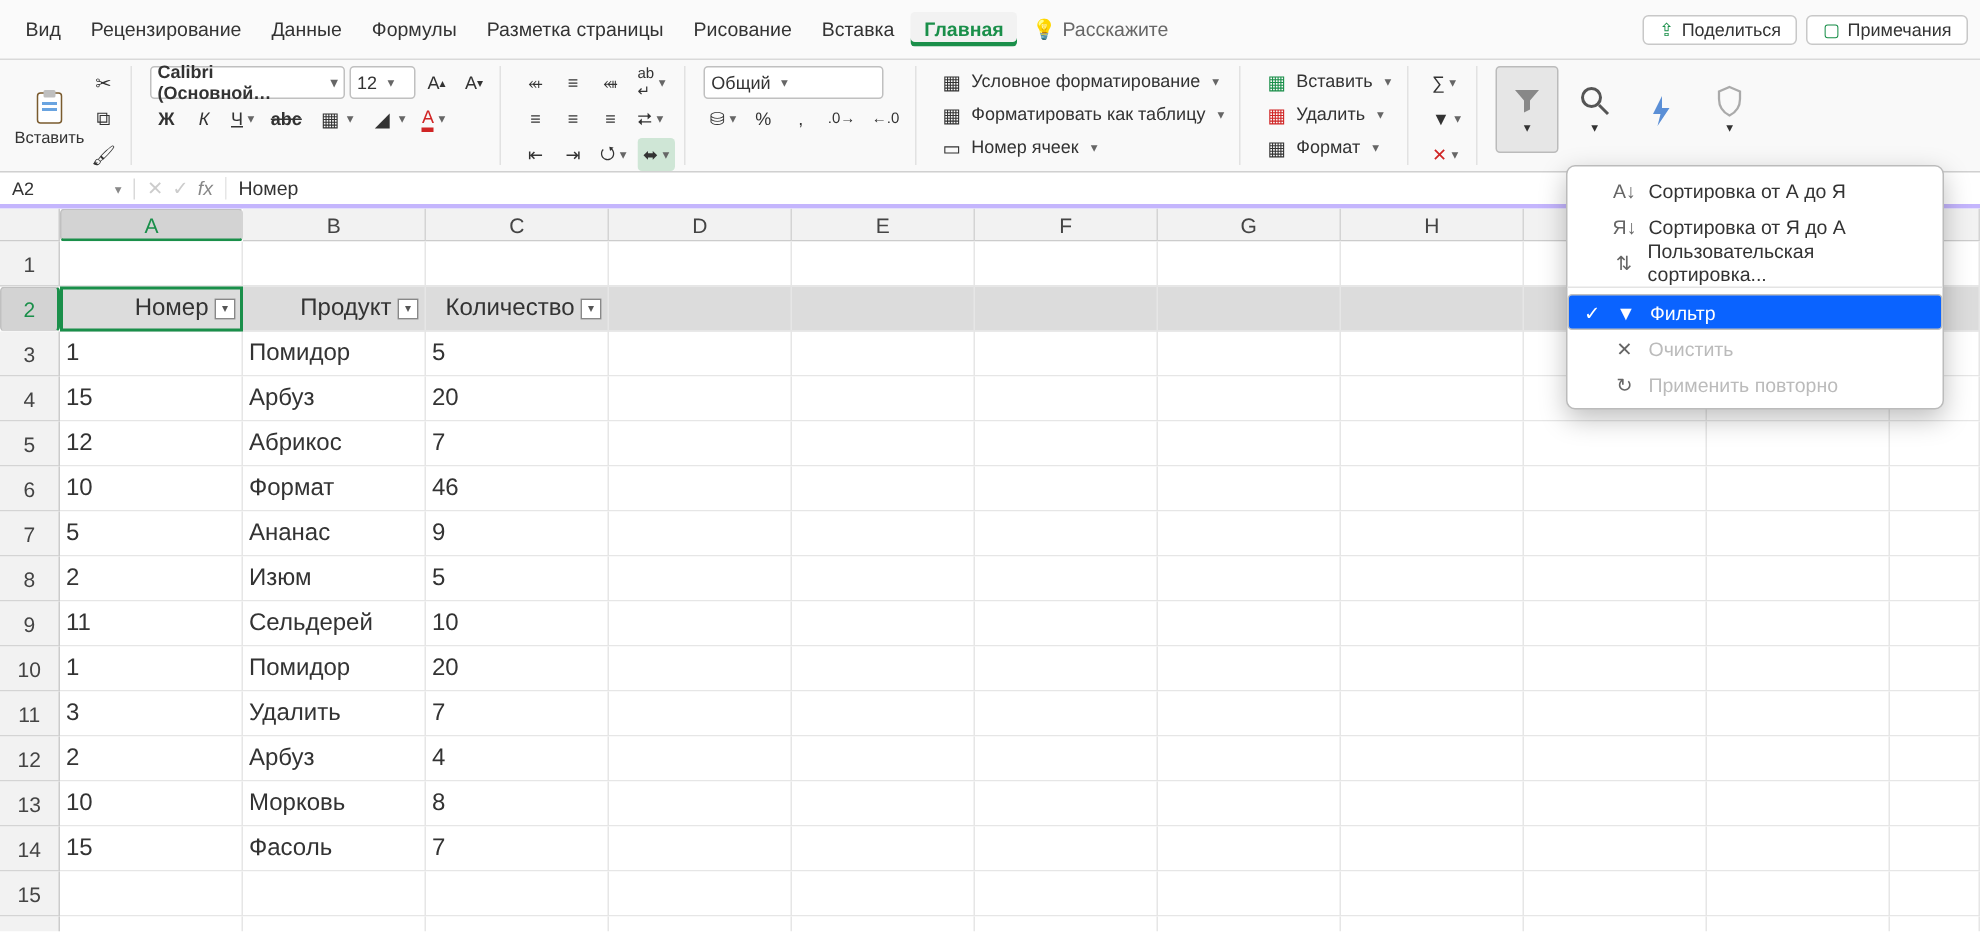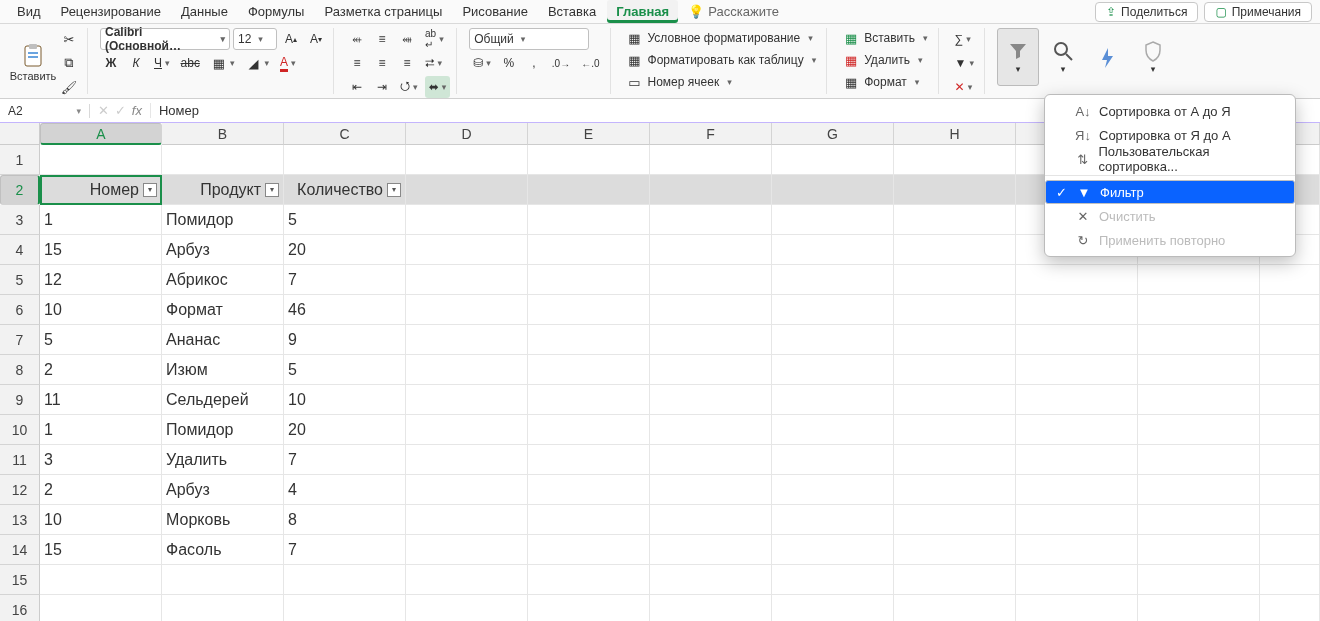--- a/index.html
+++ b/index.html
@@ -1,20 +1,20 @@
 <!DOCTYPE html>
 <html><head>
 <meta charset="utf-8">
 <style>
   * { box-sizing: border-box; font-family: -apple-system, "Segoe UI", Arial, sans-serif; }
   body { margin:0; padding:0; width:1320px; height:621px; background:#fff; overflow:hidden; font-size:13px; color:#333; }
   .app { display:flex; flex-direction:column; width:100%; height:100%; }
 
   
-  .menu   { display:flex; align-items:center; height:24px; background:#fafafa; border-bottom:1px solid #d9d9d9; padding:0 8px; gap:2px;}
+  .menu   { display:flex; align-items:center; height:40px; background:#fafafa; border-bottom:1px solid #d9d9d9; padding:0 8px; gap:2px;}
   .menu-item { padding:4px 9px; border-radius:3px; cursor:default; font-size:13px; }
   .menu-item.active { color:#1a8f4a; font-weight:600; box-shadow: inset 0 -3px 0 #1a8f4a; background:#f2f2f2;}
   .menu-spacer{flex:1;}
   .menu-right { display:flex; gap:6px; align-items:center;}
   .pill { display:flex; align-items:center; gap:5px; padding:2px 10px; border:1px solid #c8c8c8; border-radius:4px; font-size:12px; background:#fff; }
   .lightbulb{color:#999;}
 
   
   .ribbon { display:flex; align-items:flex-start; height:75px; background:#f9f9f9; border-bottom:1px solid #d0d0d0; padding:4px 6px; gap:6px; position:relative;}
   .group  { display:flex; flex-direction:column; gap:2px; padding:0 6px; border-right:1px solid #e2e2e2; height:66px;}
@@ -26,21 +26,21 @@
   .chev::after{content:"▾"; font-size:9px; margin-left:3px; color:#666;}
   .ico    { width:16px; height:16px; display:inline-flex; align-items:center; justify-content:center; font-size:13px;}
   svg{display:block;}
 
   .tell { display:flex; align-items:center; gap:4px; color:#666; font-size:13px; padding:0 8px;}
 
   
   .list-btn{ display:flex; align-items:center; gap:5px; height:20px; padding:0 4px; font-size:12px;}
 
   
-  .fbar { display:flex; align-items:center; height:24px; border-bottom:1px solid #c4b5fd; background:#fff;}
+  .fbar { display:flex; align-items:center; height:24px; border-bottom:3px solid #c4b5fd; background:#fff;}
   .namebox{ width:90px; border-right:1px solid #d9d9d9; padding:0 8px; font-size:12px; display:flex; align-items:center; justify-content:space-between;}
   .fx-btns{ display:flex; align-items:center; gap:6px; padding:0 8px; color:#888; border-right:1px solid #e6e6e6;}
   .fx-input{ flex:1; padding:0 8px; font-size:13px; }
 
   
   .grid { flex:1; position:relative; overflow:hidden; font-size:15px;}
   .corner{position:absolute; left:0; top:0; width:40px; height:22px; background:#f2f2f2; border-right:1px solid #ccc; border-bottom:1px solid #ccc;}
   .colhdrs{position:absolute; left:40px; top:0; right:0; height:22px; display:flex;}
   .colhdr{ border-right:1px solid #d4d4d4; border-bottom:1px solid #ccc; background:#f2f2f2; display:flex; align-items:center; justify-content:center; color:#444; font-size:14px;}
   .colhdr.sel{ background:#d3d3d3; border-bottom:2px solid #1a8f4a; color:#1a8f4a;}
@@ -147,21 +147,21 @@
         <div class="btn">
             <b>Ж</b>
           </div>
         <div class="btn">
             <i>К</i>
           </div>
         <div class="btn chev">
             <u>Ч</u>
           </div>
         <div class="btn">
-            <span style="text-decoration:line-through;">abc</span>
+            <span style="text-decoration:line-through;font-weight:bold;">abc</span>
           </div>
         <div class="btn chev">
             <span class="ico">▦</span>
           </div>
         <div class="btn chev">
             <span class="ico">◢</span>
           </div>
         <div class="btn chev">
             <span style="color:#d02525;border-bottom:3px solid #d02525;">А</span>
           </div>

